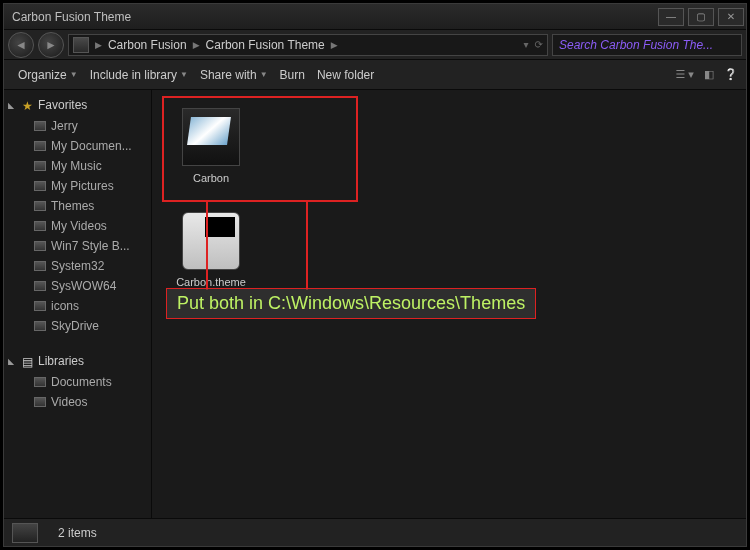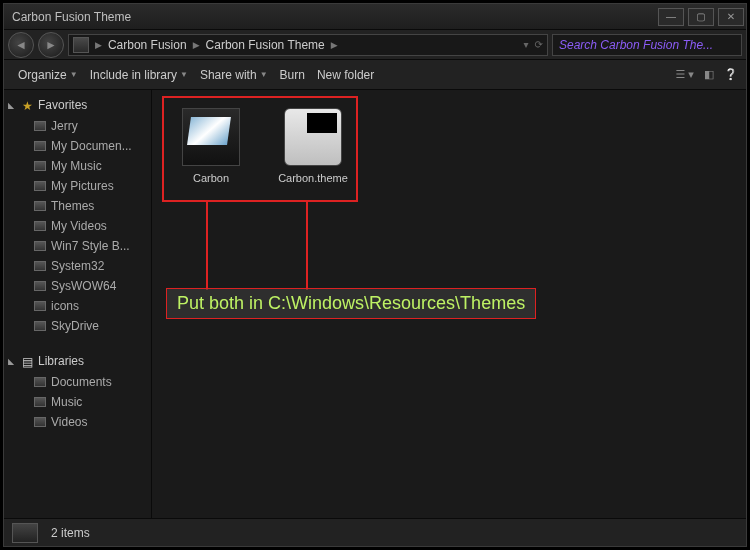--- a/index.html
+++ b/index.html
@@ -75,21 +75,21 @@
   .star{color:#c9a227;}
   .sideitem {
     padding: 3px 4px 3px 30px; cursor: pointer; white-space: nowrap;
     overflow: hidden; text-overflow: ellipsis; display:flex;align-items:center;gap:5px;
     color:#aaa;
   }
   .sideitem .fico{width:12px;height:10px;background:linear-gradient(#555,#333);border:1px solid #666;flex-shrink:0;}
   .sidegap{height:14px;}
   
   .content { flex: 1; background: #1a1a1a; position: relative; padding: 10px; }
-  .fileicons { display: flex; gap: 28px; padding: 8px 12px; }
+  .fileicons { display: flex; gap: 28px; padding: 8px 12px; flex-direction: column; }
   .fileitem { width: 74px; text-align: center; color: #ccc; font-size: 11px; cursor:pointer;}
   .filethumb {
     width: 58px; height: 58px; margin: 0 auto 6px;
     background: linear-gradient(#2a2a2a,#111); border:1px solid #444;
     position:relative;
   }
   .filethumb.preview::after{
     content:""; position:absolute; left:6px; top:8px; width:40px; height:28px;
     background: linear-gradient(135deg,#8db9d8 0%,#fff 50%,#6ea5cc 100%);
     transform: skewX(-8deg);
@@ -108,21 +108,21 @@
   }
   .redline{position:absolute;background:#d22;width:2px;pointer-events:none;}
   .redlabel{
     position:absolute; border:1px solid #d22; background:rgba(60,60,60,.6);
     color:#bef264; font-size:18px; padding:4px 10px; font-family:Tahoma,sans-serif;
     pointer-events:none; white-space:nowrap;
   }
   
   .status{
     height:28px; background:#222; border-top:1px solid #0a0a0a;
-    color:#ccc; font-size:12px; display:flex; align-items:center; padding-left:8px; gap:13px;
+    color:#ccc; font-size:12px; display:flex; align-items:center; padding-left:8px; gap:20px;
   }
   .status .sico{width:26px;height:20px;background:linear-gradient(#444,#222);border:1px solid #555;}
 </style>
 </head>
 <body>
 
 <div class="window">
 
   <div class="titlebar">
     <span>Carbon Fusion Theme</span>
@@ -237,24 +237,20 @@
         <span class="ico">▤</span>
         <span>Libraries</span>
       </div>
       <div id="lib-list">
           <div class="sideitem">
             <span class="fico"></span>
             <span>Documents</span>
           </div>
           <div class="sideitem">
             <span class="fico"></span>
-            <span>Music</span>
-          </div>
-          <div class="sideitem">
-            <span class="fico"></span>
             <span>Videos</span>
           </div>
         </div>
     </div>
 
     <div class="content">
       <div class="fileicons" id="file-list">
           <div class="fileitem">
             <div class="filethumb preview"></div>
             <div>Carbon</div>

